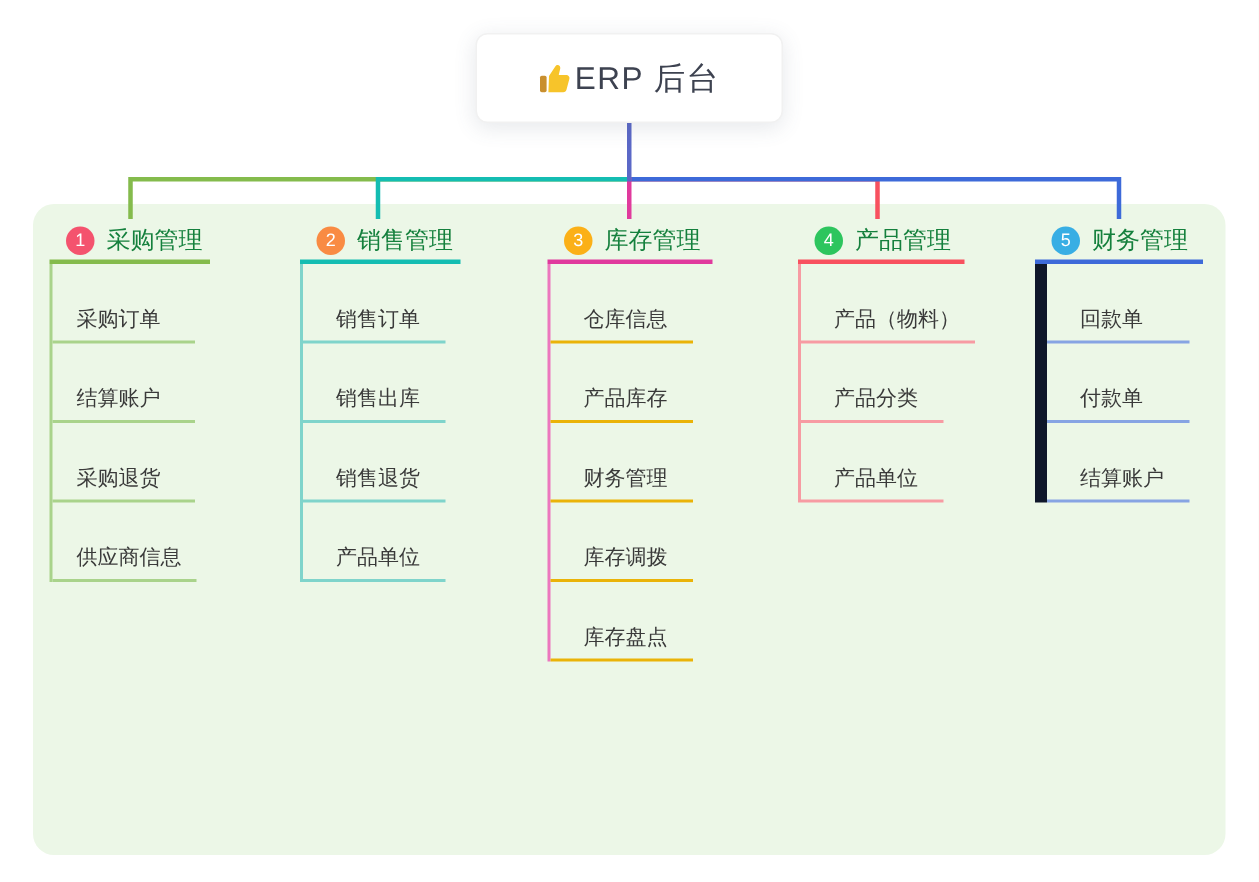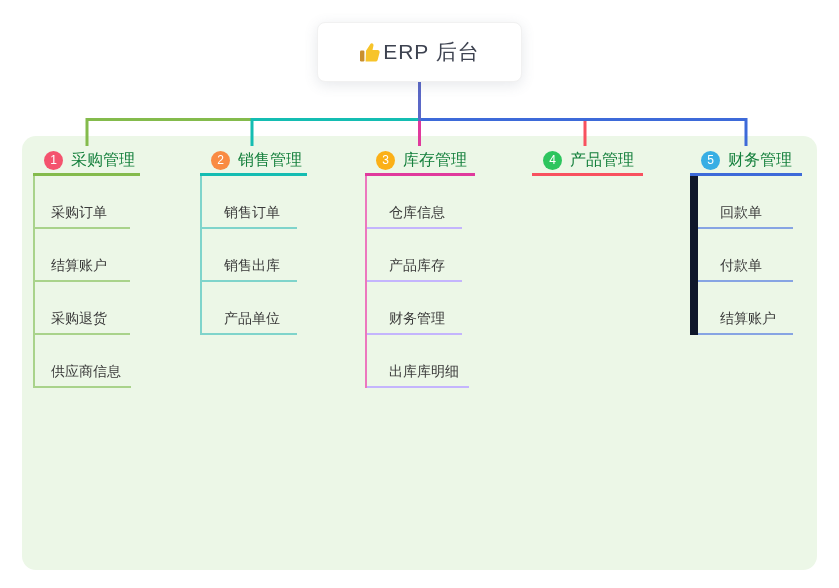--- a/index.html
+++ b/index.html
@@ -48,21 +48,21 @@
   .bg-4{background:#2dc55e;} .bg-5{background:#38aee4;}
   .u-1{border-bottom:3px solid #84bb4c;}
   .u-2{border-bottom:3px solid #14bdb2;}
   .u-3{border-bottom:3px solid #e03a9d;}
   .u-4{border-bottom:3px solid #f8515f;}
   .u-5{border-bottom:3px solid #3d6ad9;}
 
   .children{margin-left:0;}
   .s-1{border-left:2px solid #a9d38b;} .s-1 .child{border-bottom:2px solid #a9d38b;padding-left:16px;}
   .s-2{border-left:2px solid #7fd4cb;} .s-2 .child{border-bottom:2px solid #7fd4cb;text-align:center;}
-  .s-3{border-left:2px solid #ec77be;} .s-3 .child{border-bottom:2px solid #c4b5fd;}
+  .s-3{border-left:2px solid #ec77be;} .s-3 .child{border-bottom:2px solid #eab308;}
   .s-4{border-left:2px solid #f79ba3;} .s-4 .child{border-bottom:2px solid #f79ba3;}
   .s-5{border-left:8px solid #0f172a;} .s-5 .child{border-bottom:2px solid #87a4e3;}
 
   .child{
     height:53px;display:flex;align-items:flex-end;
     width:fit-content;min-width:95px;box-sizing:border-box;
     padding:0 10px 0 22px;cursor:pointer;
   }
   .child span{font-size:14px;color:#3a3a3a;padding-bottom:5px;white-space:nowrap;}
 </style>
@@ -117,20 +117,23 @@
       <span class="branch-label">销售管理</span>
     </div>
     <div class="children s-2">
       <div class="child">
           <span>销售订单</span>
         </div>
       <div class="child">
           <span>销售出库</span>
         </div>
       <div class="child">
+          <span>销售退货</span>
+        </div>
+      <div class="child">
           <span>产品单位</span>
         </div>
     </div>
   </div>
 
   <div class="branch" style="left:365px;">
     <div class="branch-header u-3" style="width:110px;">
       <span class="badge bg-3">3</span>
       <span class="branch-label">库存管理</span>
     </div>
@@ -138,29 +141,43 @@
       <div class="child">
           <span>仓库信息</span>
         </div>
       <div class="child">
           <span>产品库存</span>
         </div>
       <div class="child">
           <span>财务管理</span>
         </div>
       <div class="child">
-          <span>出库库明细</span>
+          <span>库存调拨</span>
+        </div>
+      <div class="child">
+          <span>库存盘点</span>
         </div>
     </div>
   </div>
 
   <div class="branch" style="left:532px;">
     <div class="branch-header u-4" style="width:111px;">
       <span class="badge bg-4">4</span>
       <span class="branch-label">产品管理</span>
+    </div>
+    <div class="children s-4">
+      <div class="child">
+          <span>产品（物料）</span>
+        </div>
+      <div class="child">
+          <span>产品分类</span>
+        </div>
+      <div class="child">
+          <span>产品单位</span>
+        </div>
     </div>
   </div>
 
   <div class="branch" style="left:690px;">
     <div class="branch-header u-5" style="width:112px;">
       <span class="badge bg-5">5</span>
       <span class="branch-label">财务管理</span>
     </div>
     <div class="children s-5">
       <div class="child">

